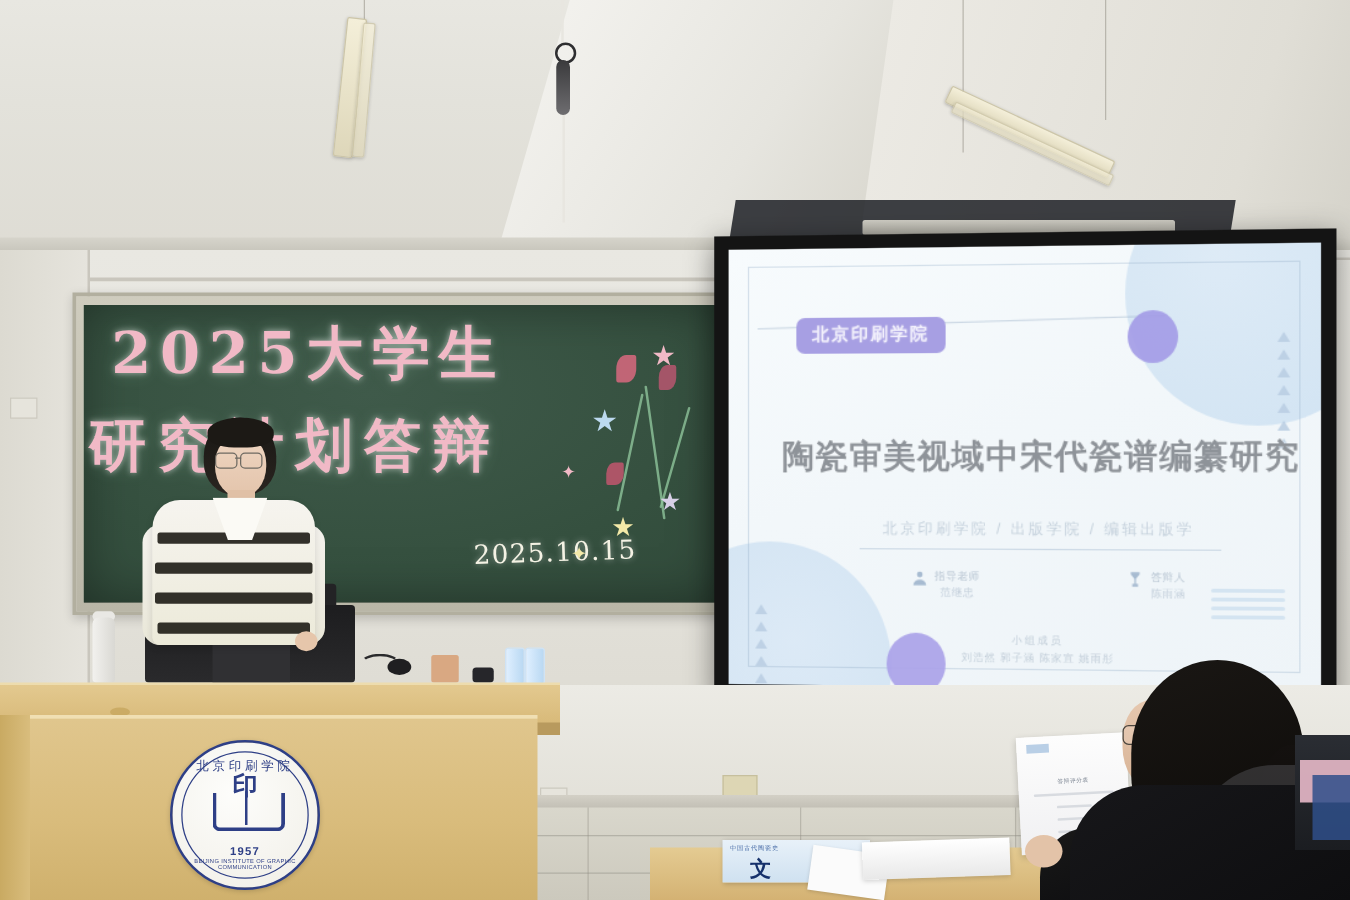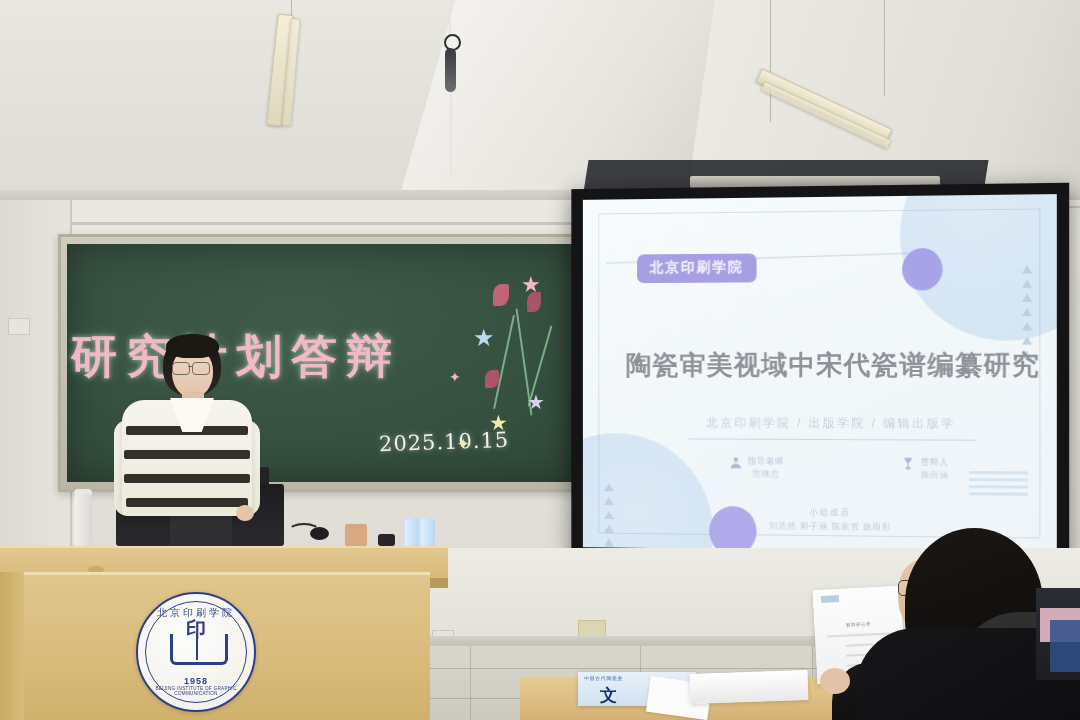--- a/index.html
+++ b/index.html
@@ -270,20 +270,23 @@
   <div class="backwall"></div>
   <div class="wall-panel-left"></div>
   <div class="wall-seam" style="left:70px;top:200px;width:2px;height:350px;"></div>
   <div class="wall-seam" style="left:72px;top:222px;width:506px;height:3px;"></div>
   <div class="wall-seam" style="left:578px;top:206px;width:502px;height:2px;"></div>
   <div class="socket2" style="left:8px;top:318px;"></div>
 
   <div class="board-frame">
     <div class="board">
 
+      <div class="chalk-l1">
+        <span class="chalk-pink">2025大学生</span>
+      </div>
       <div class="chalk-l2">
         <span class="chalk-pink">研究计划答辩</span>
       </div>
       <div class="chalk-date">2025.10.15</div>
 
       <div class="flower" style="left:400px;top:30px;width:100px;height:180px;">
         <div class="stem" style="left:36px;top:40px;height:96px;transform:rotate(12deg);"></div>
         <div class="stem" style="left:56px;top:34px;height:108px;transform:rotate(-8deg);"></div>
         <div class="stem" style="left:72px;top:50px;height:84px;transform:rotate(16deg);"></div>
         <div class="petal chalk-pink" style="left:26px;top:10px;width:16px;height:22px;background:#d9687f;"></div>
@@ -422,21 +425,21 @@
     <div class="p-hand"></div>
   </div>
 
   <div class="podium"></div>
   <div class="podium-side"></div>
   <div class="emblem">
     <div class="emblem-ring"></div>
     <div class="emblem-cn">北京印刷学院</div>
     <div class="emblem-glyph">印</div>
     <div class="emblem-book"></div>
-    <div class="emblem-year">1958</div>
+    <div class="emblem-year">1957</div>
     <div class="emblem-en">BEIJING INSTITUTE OF GRAPHIC COMMUNICATION</div>
   </div>
 
   <div class="fg-desk"></div>
   <div class="book-stack">
     <div class="book-title">中国古代陶瓷史</div>
     <div class="book-cn">文</div>
   </div>
   <div class="paper-fold"></div>
   <div class="paper-pile"></div>

